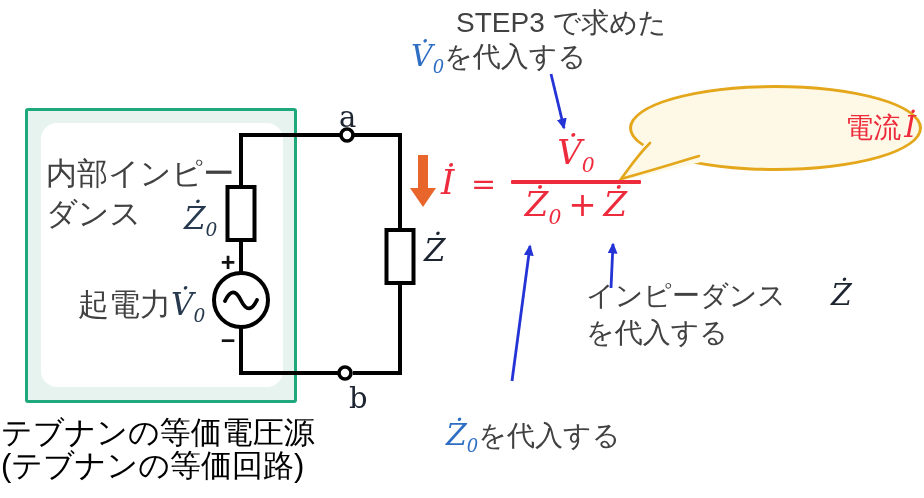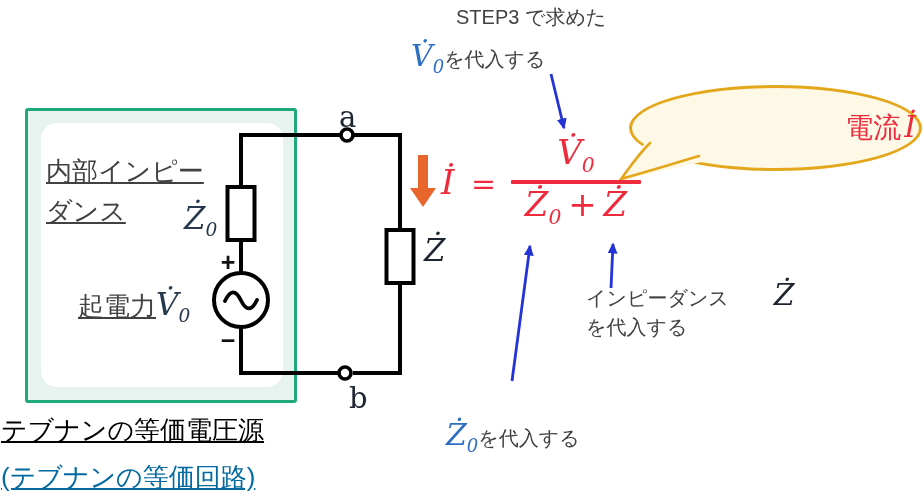--- a/index.html
+++ b/index.html
@@ -12,22 +12,22 @@
     --math-black:#1d2531;
     --green:#1ea87c;
     --green-fill:#e7f3ee;
     --bubble-border:#e4a71c;
     --bubble-fill:#fdf9e6;
   }
   html,body{margin:0;padding:0;background:#ffffff;}
   #canvas{position:relative;width:924px;height:498px;background:#ffffff;overflow:hidden;
           font-family:"Liberation Sans","DejaVu Sans",sans-serif;}
   .t{position:absolute;white-space:nowrap;}
-  .jp{color:var(--jp);font-size:20px;line-height:1.18;}
-  .jp-big{font-size:26px;text-decoration:underline;}
+  .jp{color:var(--jp);font-size:28px;line-height:1.18;}
+  .jp-big{font-size:31px;}
   .m{font-family:"DejaVu Serif","Liberation Serif",serif;font-style:italic;}
   .m sub{font-size:0.6em;line-height:0;font-style:italic;}
   .row{display:flex;align-items:baseline;}
   .red{color:var(--red);}
   .bluesym{color:var(--blue-sym);}
   .darkm{color:var(--math-dark);}
   .blackm{color:var(--math-black);}
 
   
   .src-box{position:absolute;left:25px;top:108px;width:266px;height:289px;
@@ -141,15 +141,15 @@
   <div class="t jp jp-big txt" style="left:46px;top:156px;">内部インピー</div>
   <div class="t jp jp-big txt" style="left:46px;top:196px;">ダンス</div>
   <div class="t m darkm txt" style="left:184px;top:196px;font-size:31px;line-height:44px;"><span>Ż</span><sub>0</sub></div>
 
   <div class="t txt row" style="left:78px;top:286px;">
     <span class="jp jp-big">起電力</span>
     <span class="m darkm" style="font-size:31px;"><span>V̇</span><sub>0</sub></span>
   </div>
 
   <div class="t jp jp-big txt" style="left:1px;top:415px;color:#000000;">テブナンの等価電圧源</div>
-  <div class="t jp jp-big txt" style="left:1px;top:462px;color:#0369a1;">(テブナンの等価回路)</div>
+  <div class="t jp jp-big txt" style="left:1px;top:448px;color:#000000;">(テブナンの等価回路)</div>
 
 </div>
 
 </body></html>

